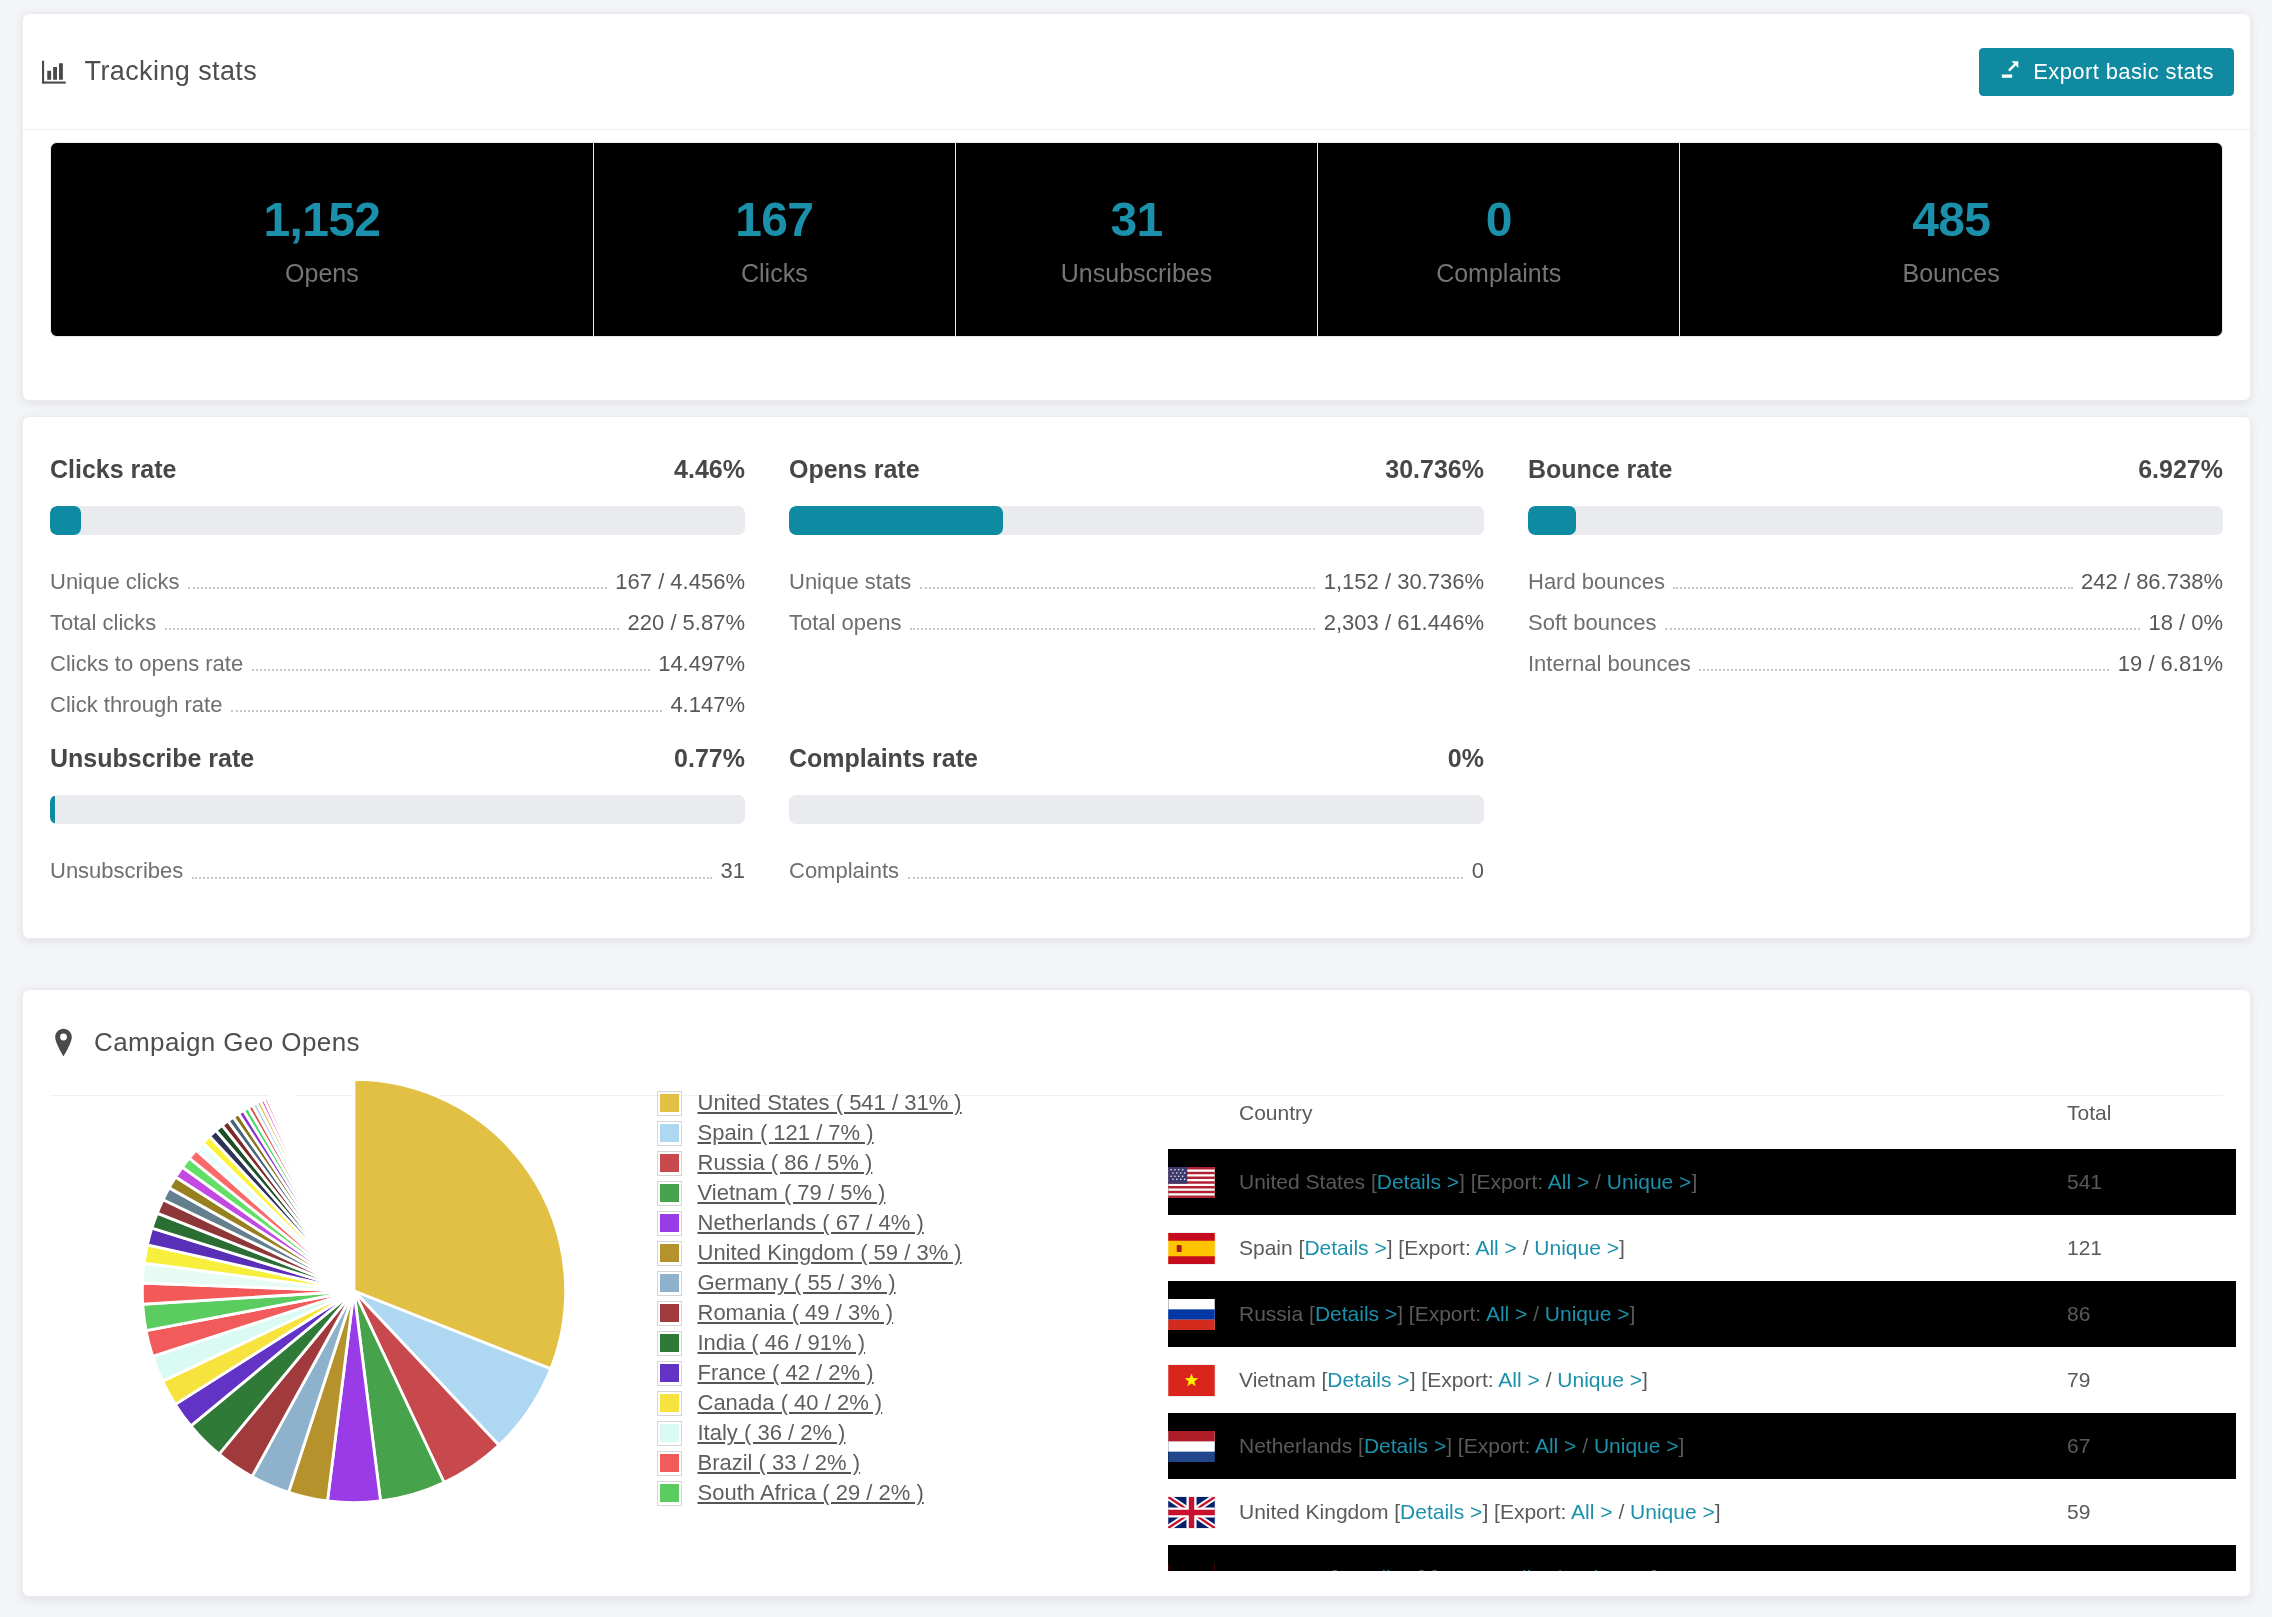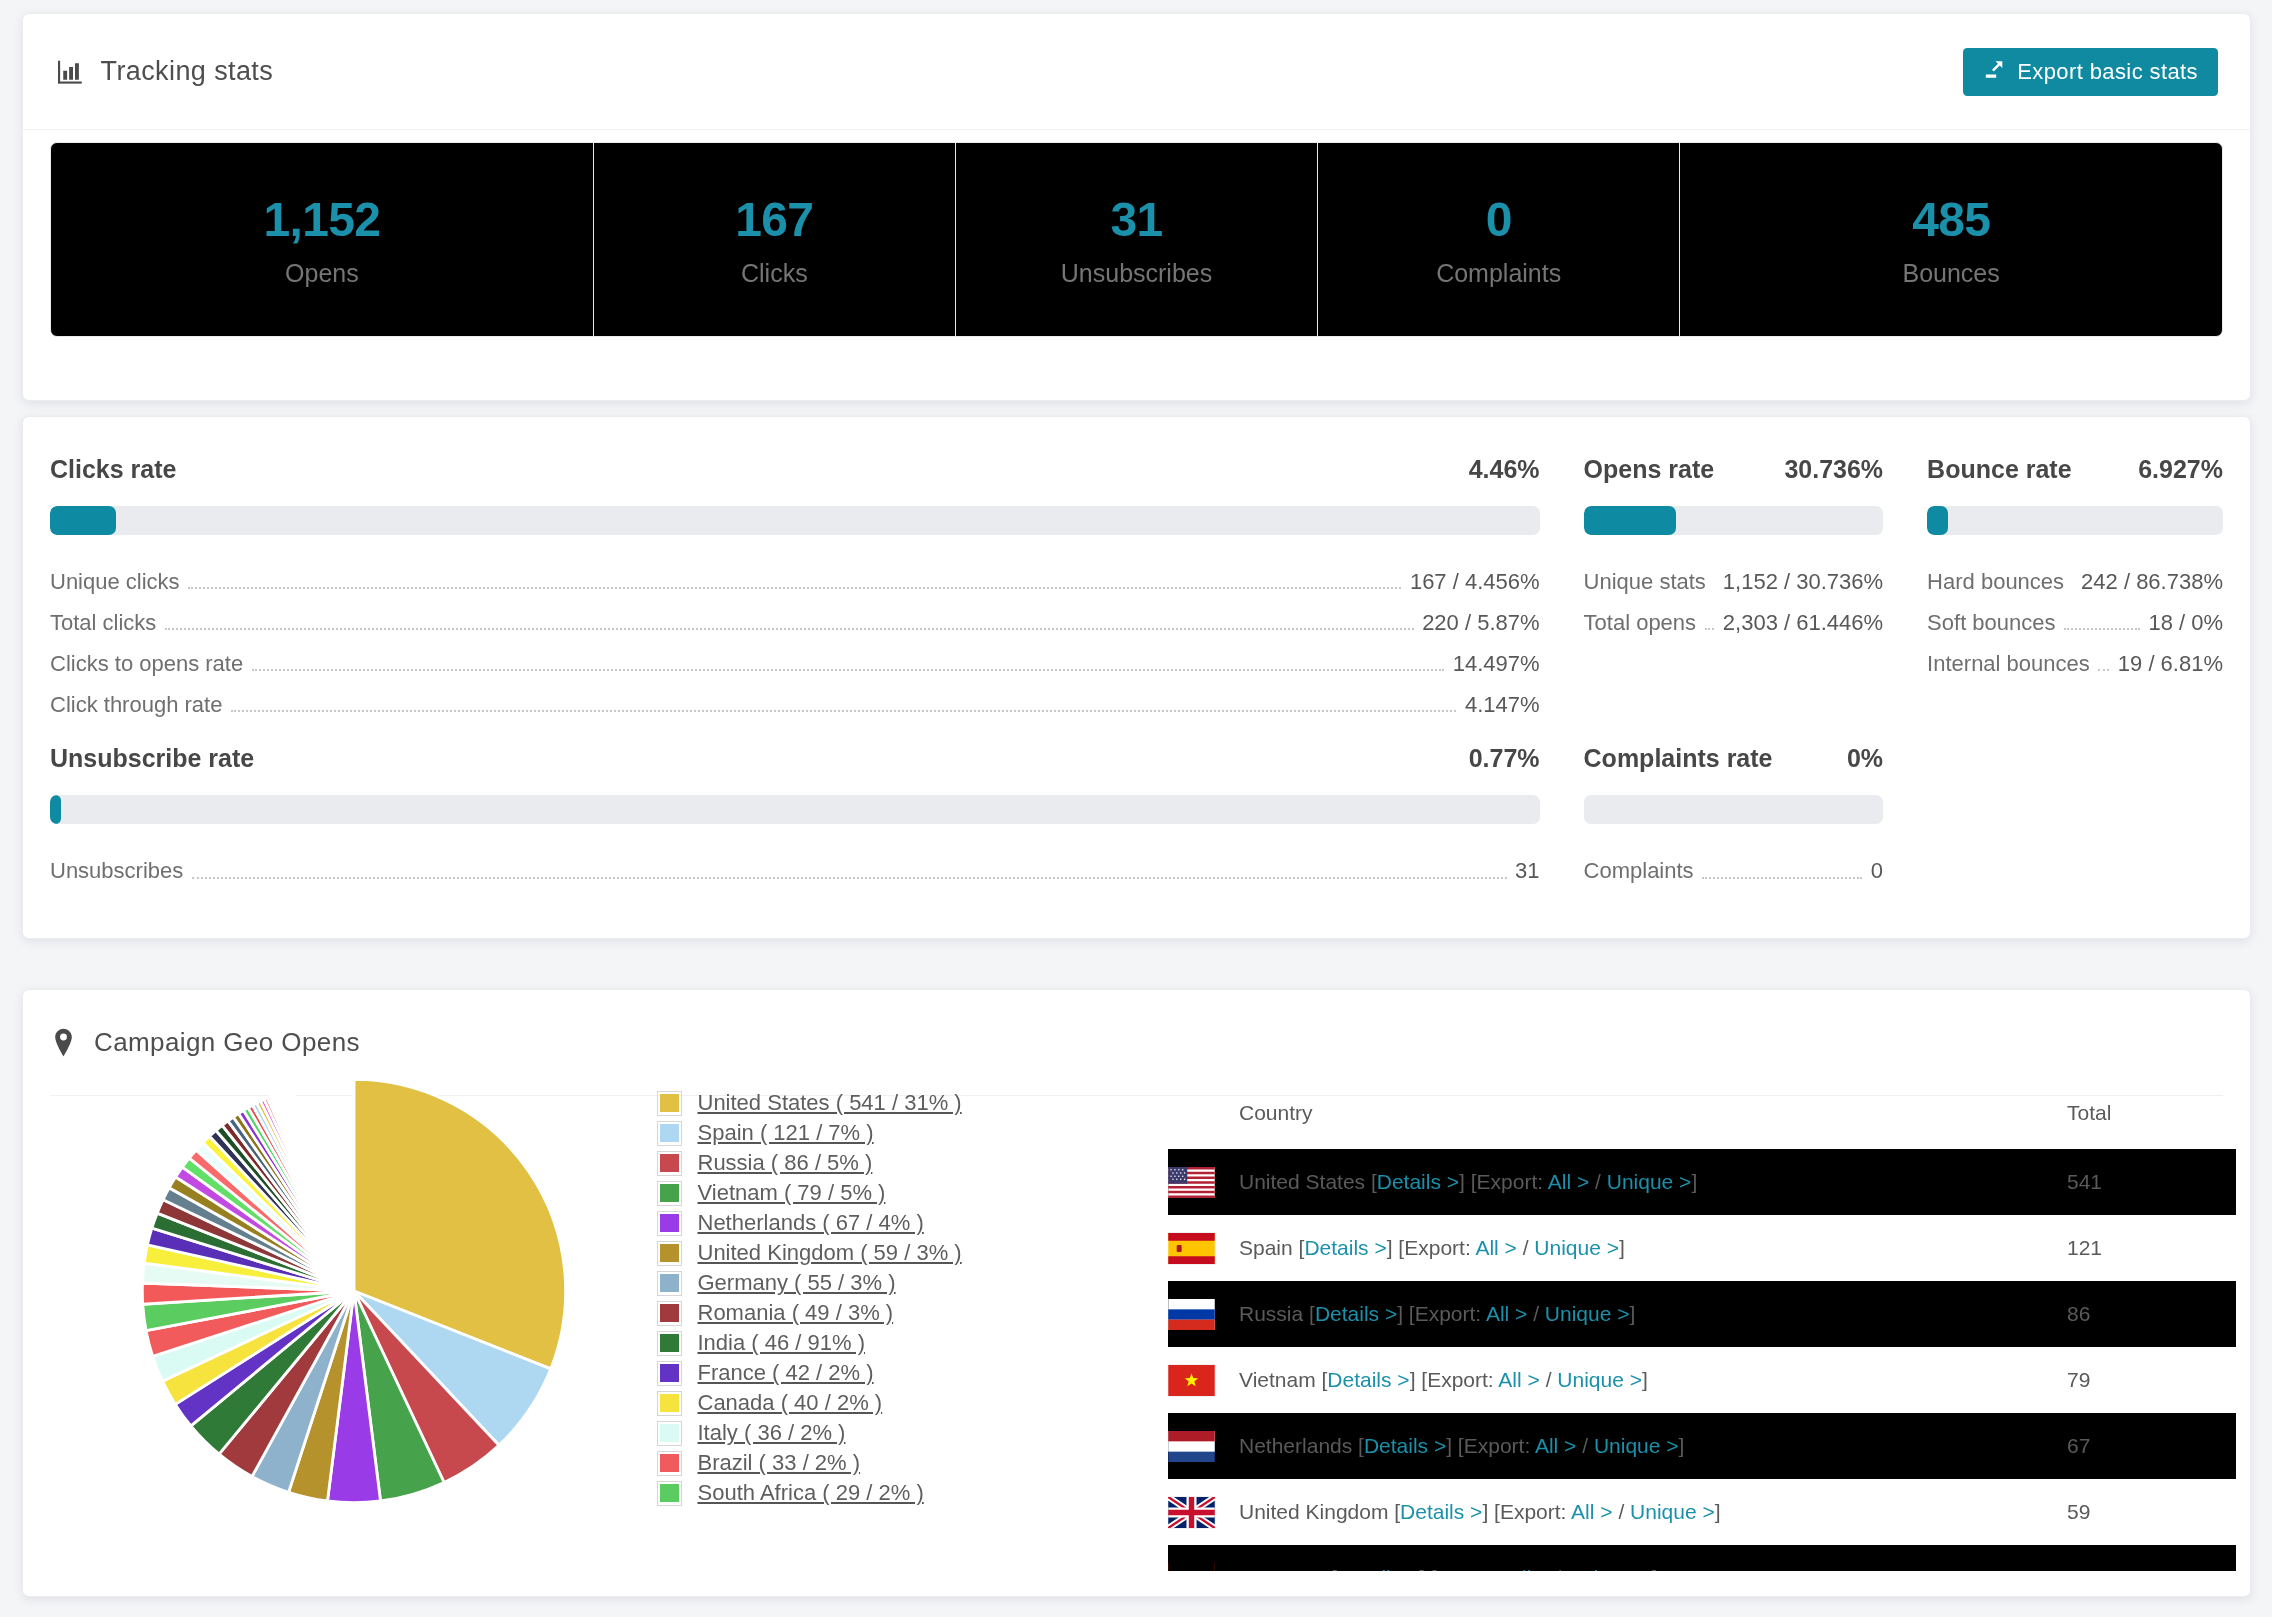--- a/index.html
+++ b/index.html
@@ -14,21 +14,21 @@
     position:absolute; left:22px; width:2229px;
     background:#fff; border:0.7px solid #ececf0; border-radius:7px;
     box-shadow:0 2.8px 10px rgba(45,55,80,.10);
   }
   #card-tracking { top:13.4px;  height:388px; }
   #card-rates    { top:416px; height:523px; }
   #card-geo      { top:989px; height:608px; overflow:hidden; }
 
   
   .card-header {
-    display:flex; align-items:center; height:116px; padding:0 32px;
+    display:flex; align-items:center; height:116px; padding:0 16px;
     border-bottom:1.4px solid #f0f0f0;
   }
   .hdr-icon { width:30px; height:30px; flex:0 0 30px; }
   .hdr-icon svg { width:100%; height:100%; display:block; }
   .card-title { font-size:27px; color:#4e4e4e; margin-left:15.5px; letter-spacing:0.4px; }
   .export-btn {
     margin-left:auto; display:flex; align-items:center; gap:11.3px;
     height:48px; padding:0 20px; border:none; border-radius:4.2px;
     background:#0f8aa0; color:#fff; font-size:22px; cursor:pointer;
     font-family:"Liberation Sans", sans-serif; letter-spacing:0.4px;
@@ -42,21 +42,21 @@
     flex:1; display:flex; flex-direction:column; justify-content:center; align-items:center;
     border-right:1.4px solid #ebebee;
   }
   .stat-cell.wide { flex:1.5; }
   .stat-cell:last-child { border-right:none; }
   .stat-value { font-size:48px; font-weight:700; color:#1b90ab; letter-spacing:-0.7px; }
   .stat-label { font-size:25px; color:#757575; margin-top:11.3px; }
 
   
   #rates-grid {
-    display:grid; grid-template-columns:1fr;
+    display:grid; grid-template-columns:1fr 1fr 1fr;
     column-gap:44px; row-gap:20px; padding:38px 27px 0;
   }
   .rate-title-row { display:flex; justify-content:space-between; align-items:baseline;
     font-size:25px; font-weight:700; color:#474747; height:31px; }
   .rate-track { margin-top:20px; height:29px; border-radius:7px; background:#e9ebef; overflow:hidden; }
   .rate-fill  { height:100%; border-radius:7px; background:#0e8ba3; }
   .rate-rows  { margin-top:25.4px; }
   .rate-row   { display:flex; align-items:flex-end; height:41px; padding-bottom:6.4px; font-size:22px; }
   .rlbl   { color:#6f6f6f; white-space:nowrap; }
   .leader { flex:1; border-bottom:2.1px dotted #c7c7c7; margin:0 8.5px 5.6px; }

